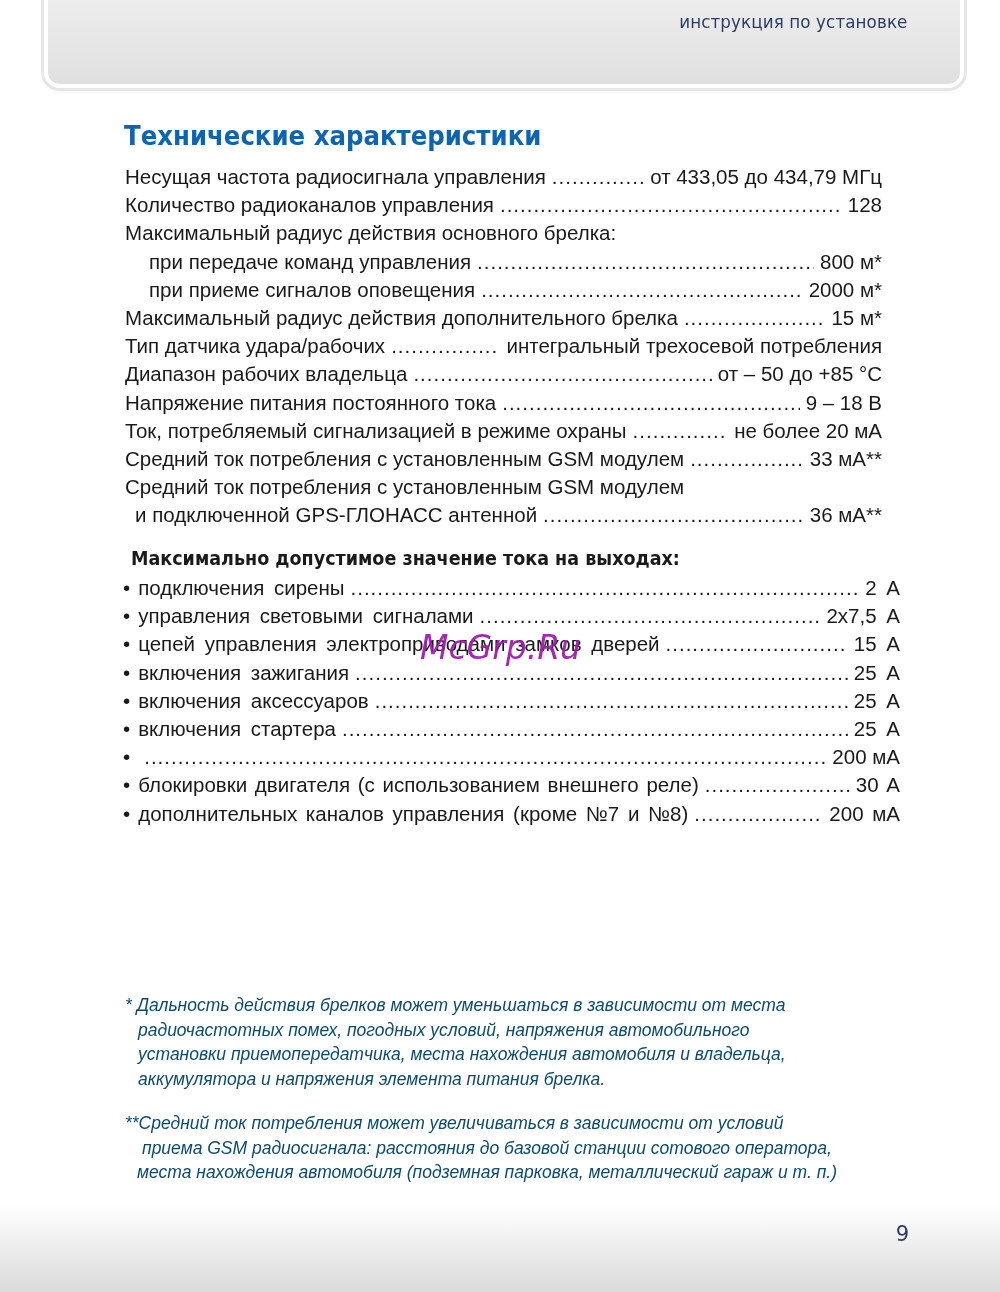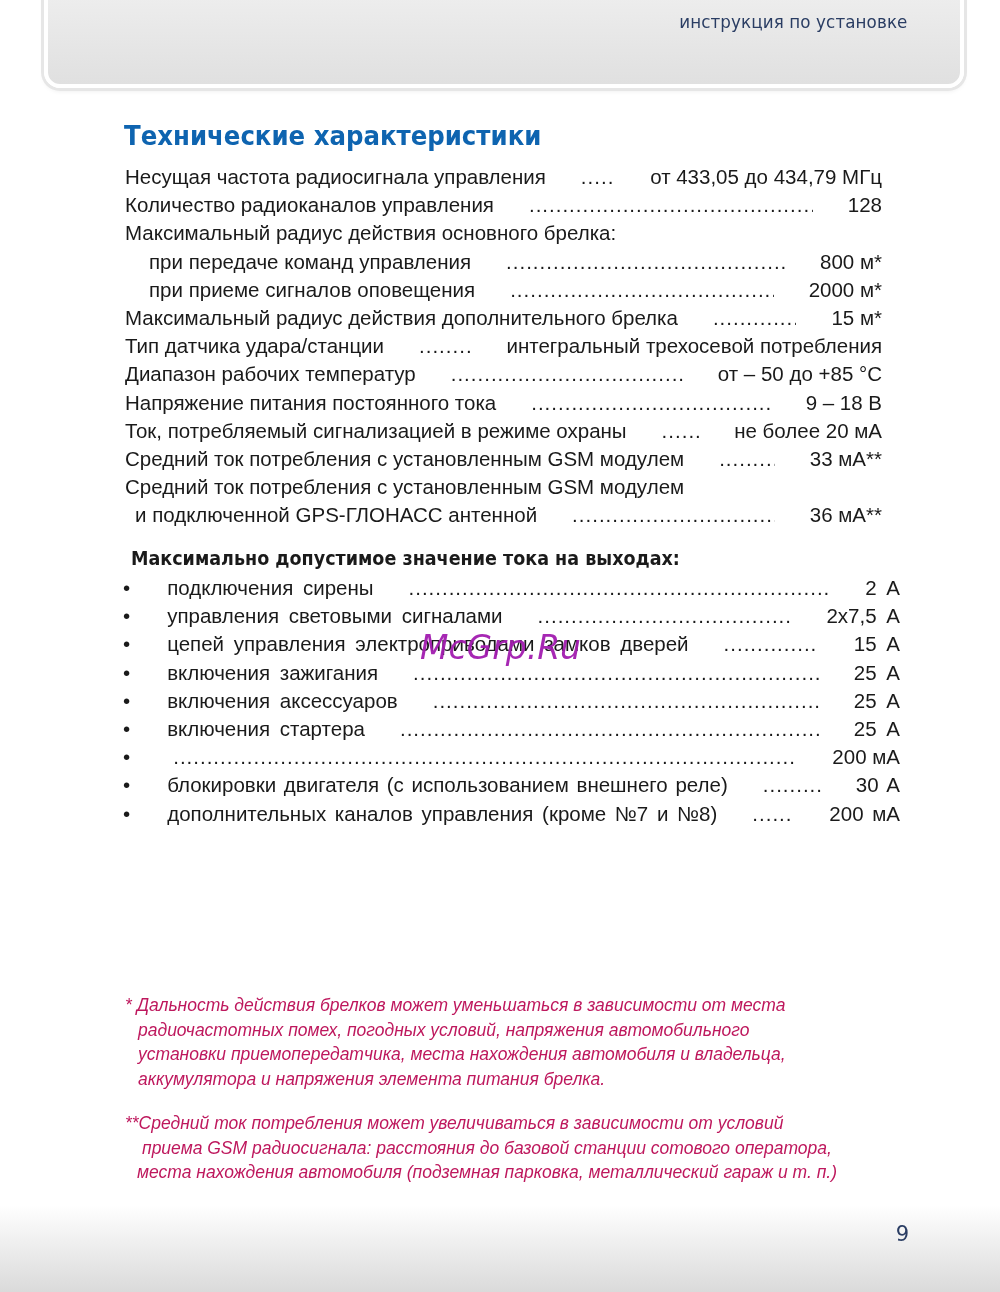--- a/index.html
+++ b/index.html
@@ -25,21 +25,21 @@
     .section-title {
       position: absolute; left: 124px; top: 121px;
       font-size: 26px; font-weight: bold; color: #0e64b0;
       font-family: "DejaVu Sans", sans-serif;
       transform: scaleX(0.94); transform-origin: left center;
       white-space: nowrap;
     }
     .spec-list { position: absolute; left: 125px; top: 163px; width: 757px; }
     .row {
       display: flex; align-items: baseline; height: 28.2px;
-      font-size: 20.5px; white-space: nowrap; line-height: 28px; gap: 29px;
+      font-size: 20.5px; white-space: nowrap; line-height: 28px;
     }
     .row .label { flex: 0 0 auto; }
     .row .dots {
       flex: 1 1 auto; overflow: hidden; margin: 0 6px;
       letter-spacing: 1px; color: #1a1a1a;
     }
     .row .dots::before { content: "..................................................................................................................................................................................................."; }
     .row .value { flex: 0 0 auto; }
     .row.indent1 { padding-left: 24px; justify-content: space-between; }
     .row.indent2 { padding-left: 10px; }
@@ -48,21 +48,21 @@
       font-size: 19.5px; font-weight: bold; color: #1a1a1a;
       font-family: "DejaVu Sans", sans-serif;
       transform: scaleX(0.9); transform-origin: left center;
       white-space: nowrap;
     }
     .output-list { position: absolute; left: 123px; top: 574px; width: 777px; }
     .output-list .row { height: 28.2px; font-size: 20.5px; word-spacing: 4px; }
     .bullet { margin-right: 8px; }
     .footnotes {
       position: absolute; left: 125px; top: 993px; width: 780px;
-      font-style: italic; font-size: 17.5px; line-height: 24.5px; color: #be185d;
+      font-style: italic; font-size: 17.5px; line-height: 24.5px; color: #0c4a6e;
     }
     .footnote p { margin: 0; }
     .footnote + .footnote { margin-top: 20px; }
     .fn-cont { padding-left: 13px; }
     .fn-cont2 { padding-left: 17px; }
     .fn-cont2b { padding-left: 12px; }
     .footer {
       position: absolute; left: 0; top: 1205px; width: 1000px; height: 87px;
       background: linear-gradient(#ffffff, #dadada);
     }
@@ -110,26 +110,26 @@
     <span class="label">при приеме сигналов оповещения</span>
     <span class="dots"></span>
     <span class="value">2000 м*</span>
   </div>
   <div class="row">
     <span class="label">Максимальный радиус действия дополнительного брелка</span>
     <span class="dots"></span>
     <span class="value">15 м*</span>
   </div>
   <div class="row">
-    <span class="label">Тип датчика удара/станции</span>
+    <span class="label">Тип датчика удара/рабочих</span>
     <span class="dots"></span>
     <span class="value">интегральный трехосевой потребления</span>
   </div>
   <div class="row">
-    <span class="label">Диапазон рабочих температур</span>
+    <span class="label">Диапазон рабочих владельца</span>
     <span class="dots"></span>
     <span class="value">от – 50 до +85 °C</span>
   </div>
   <div class="row">
     <span class="label">Напряжение питания постоянного тока</span>
     <span class="dots"></span>
     <span class="value">9 – 18 В</span>
   </div>
   <div class="row">
     <span class="label">Ток, потребляемый сигнализацией в режиме охраны</span>

